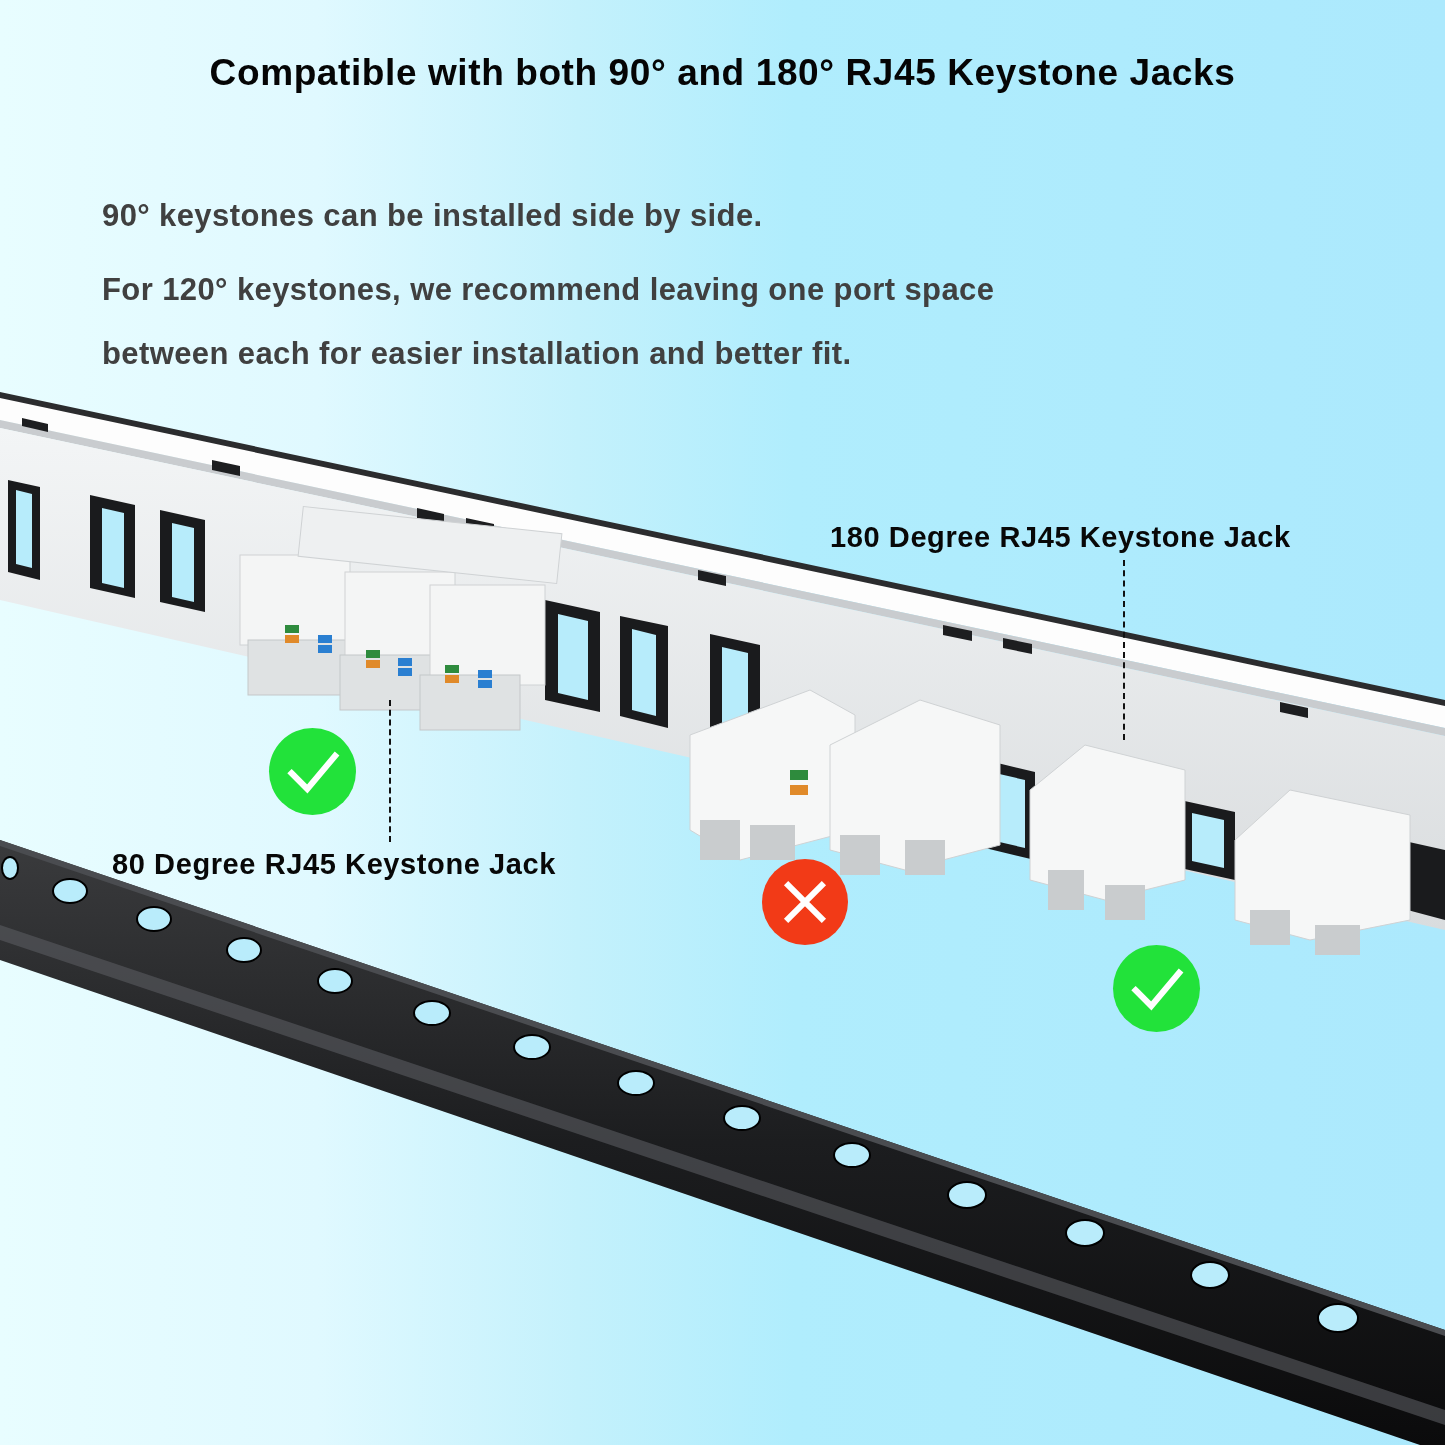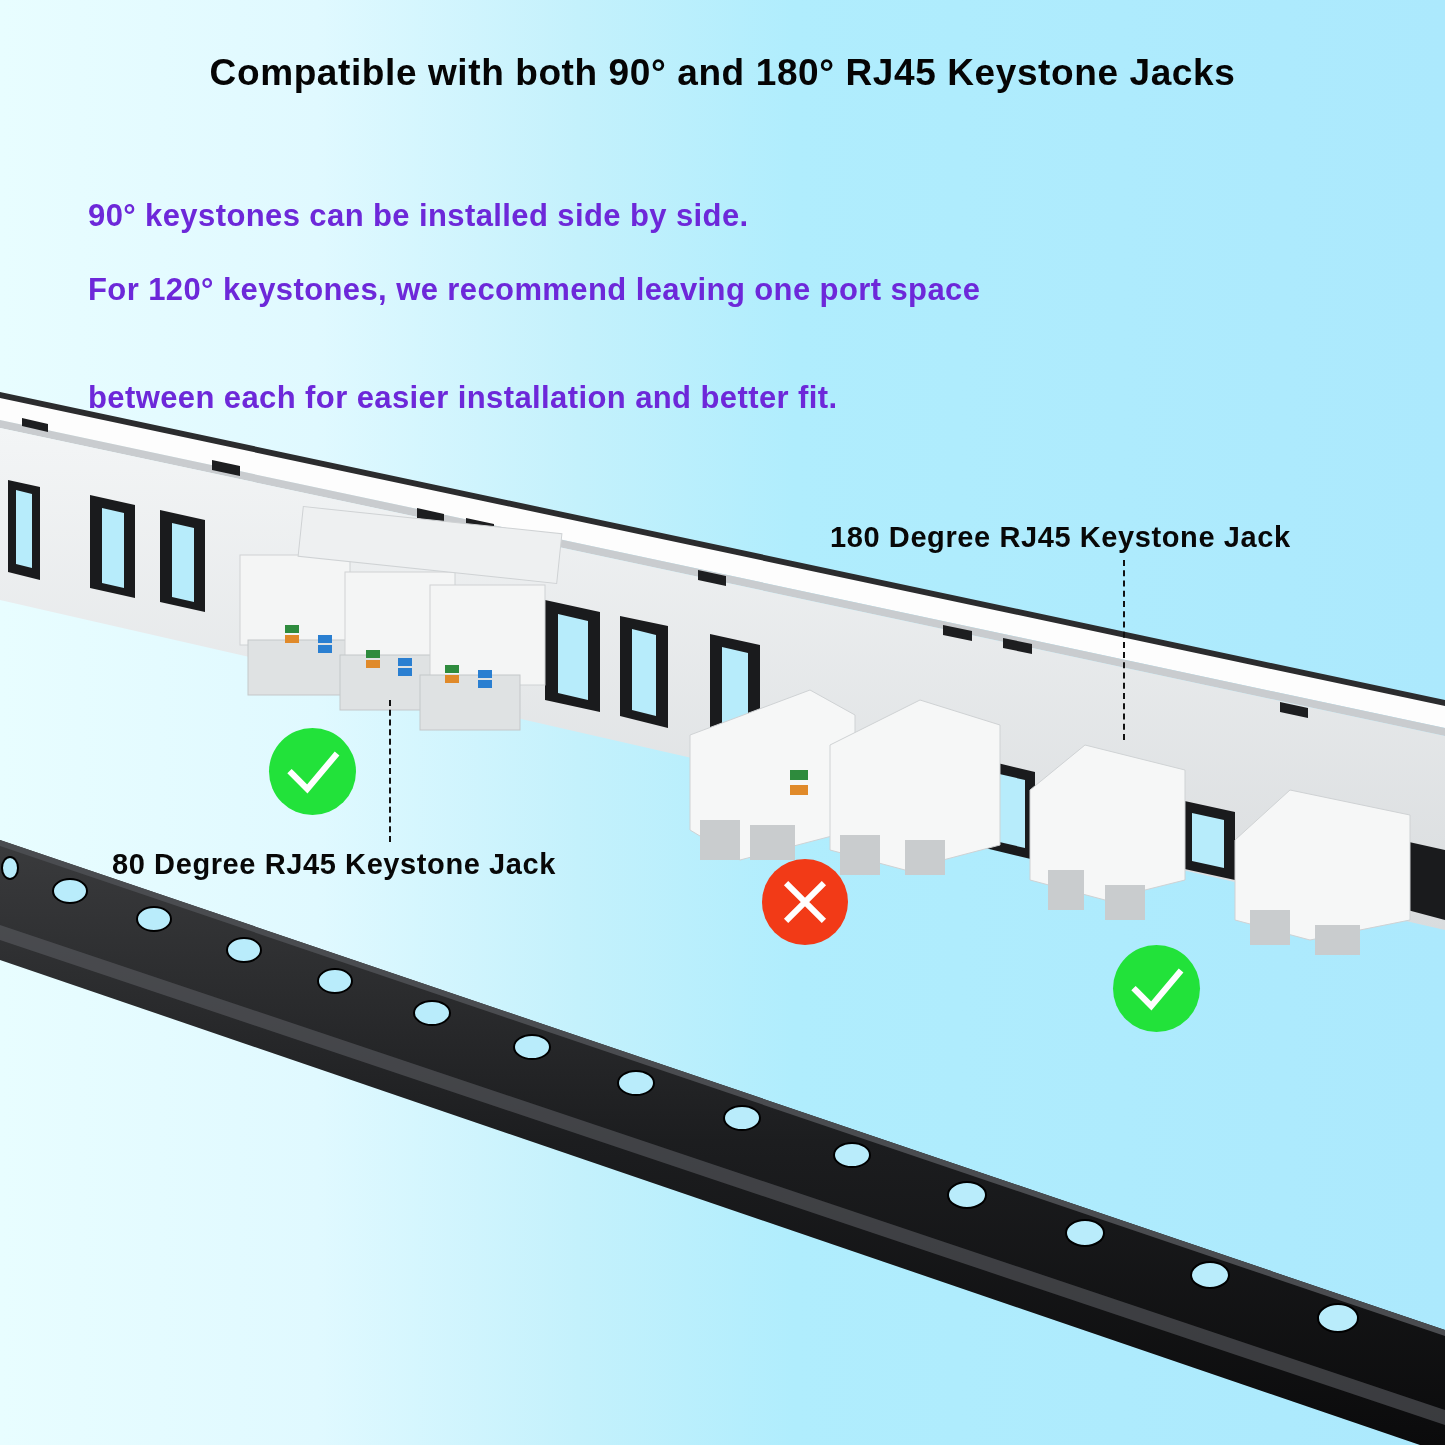--- a/index.html
+++ b/index.html
@@ -6,21 +6,21 @@
   body {
     width: 1445px; height: 1445px; overflow: hidden; position: relative;
     font-family: "Liberation Sans", "DejaVu Sans", sans-serif;
     background: linear-gradient(90deg, #e8fdff 0%, #e0f9ff 22%, #c4f1fc 40%, #b0edfd 55%, #ace9fd 100%);
   }
   .title {
     position: absolute; left: 0; width: 1445px; top: 52px; text-align: center;
     font-size: 37px; font-weight: bold; color: #050505; letter-spacing: 0.6px;
   }
   .line {
-    position: absolute; left: 88px; font-size: 31px; font-weight: bold; color: #6d28d9; letter-spacing: 0.4px;
+    position: absolute; left: 102px; font-size: 31px; font-weight: bold; color: #404040; letter-spacing: 0.4px;
   }
   .label { position: absolute; font-size: 29px; font-weight: bold; color: #080808; letter-spacing: 0.6px; white-space: nowrap; text-align: center; }
   .dash { position: absolute; width: 0; border-left: 2px dashed #111; }
   .badge { position: absolute; border-radius: 50%; }
   .badge svg { width: 100%; height: 100%; display: block; }
   .scene { position: absolute; left: 0; top: 0; width: 1445px; height: 1445px; }
 </style>
 </head>
 <body>
 
@@ -151,21 +151,21 @@
     <ellipse cx="1085" cy="1233" rx="19" ry="13"></ellipse>
     <ellipse cx="1210" cy="1275" rx="19" ry="13"></ellipse>
     <ellipse cx="1338" cy="1318" rx="20" ry="14"></ellipse>
   </g>
 </svg>
 
 <div class="title">Compatible with both 90° and 180° RJ45 Keystone Jacks</div>
 
 <div class="line" style="top:198px;">90° keystones can be installed side by side.</div>
 <div class="line" style="top:272px;">For 120° keystones, we recommend leaving one port space</div>
-<div class="line" style="top:336px;margin-top:44px;">between each for easier installation and better fit.</div>
+<div class="line" style="top:336px;">between each for easier installation and better fit.</div>
 
 <div class="label" style="left:830px; top:521px;">180 Degree RJ45 Keystone Jack</div>
 <div class="dash" style="left:1123px; top:560px; height:180px;"></div>
 
 <div class="dash" style="left:389px; top:700px; height:142px;"></div>
 <div class="label" style="left:112px; top:848px;">80 Degree RJ45 Keystone Jack</div>
 
 <div class="badge" style="left:269px; top:728px; width:87px; height:87px; background:#22e23a;">
   <svg viewBox="0 0 100 100">
       <polyline points="26,52 44,70 76,32" fill="none" stroke="#fff" stroke-width="7" stroke-linecap="square"></polyline>

